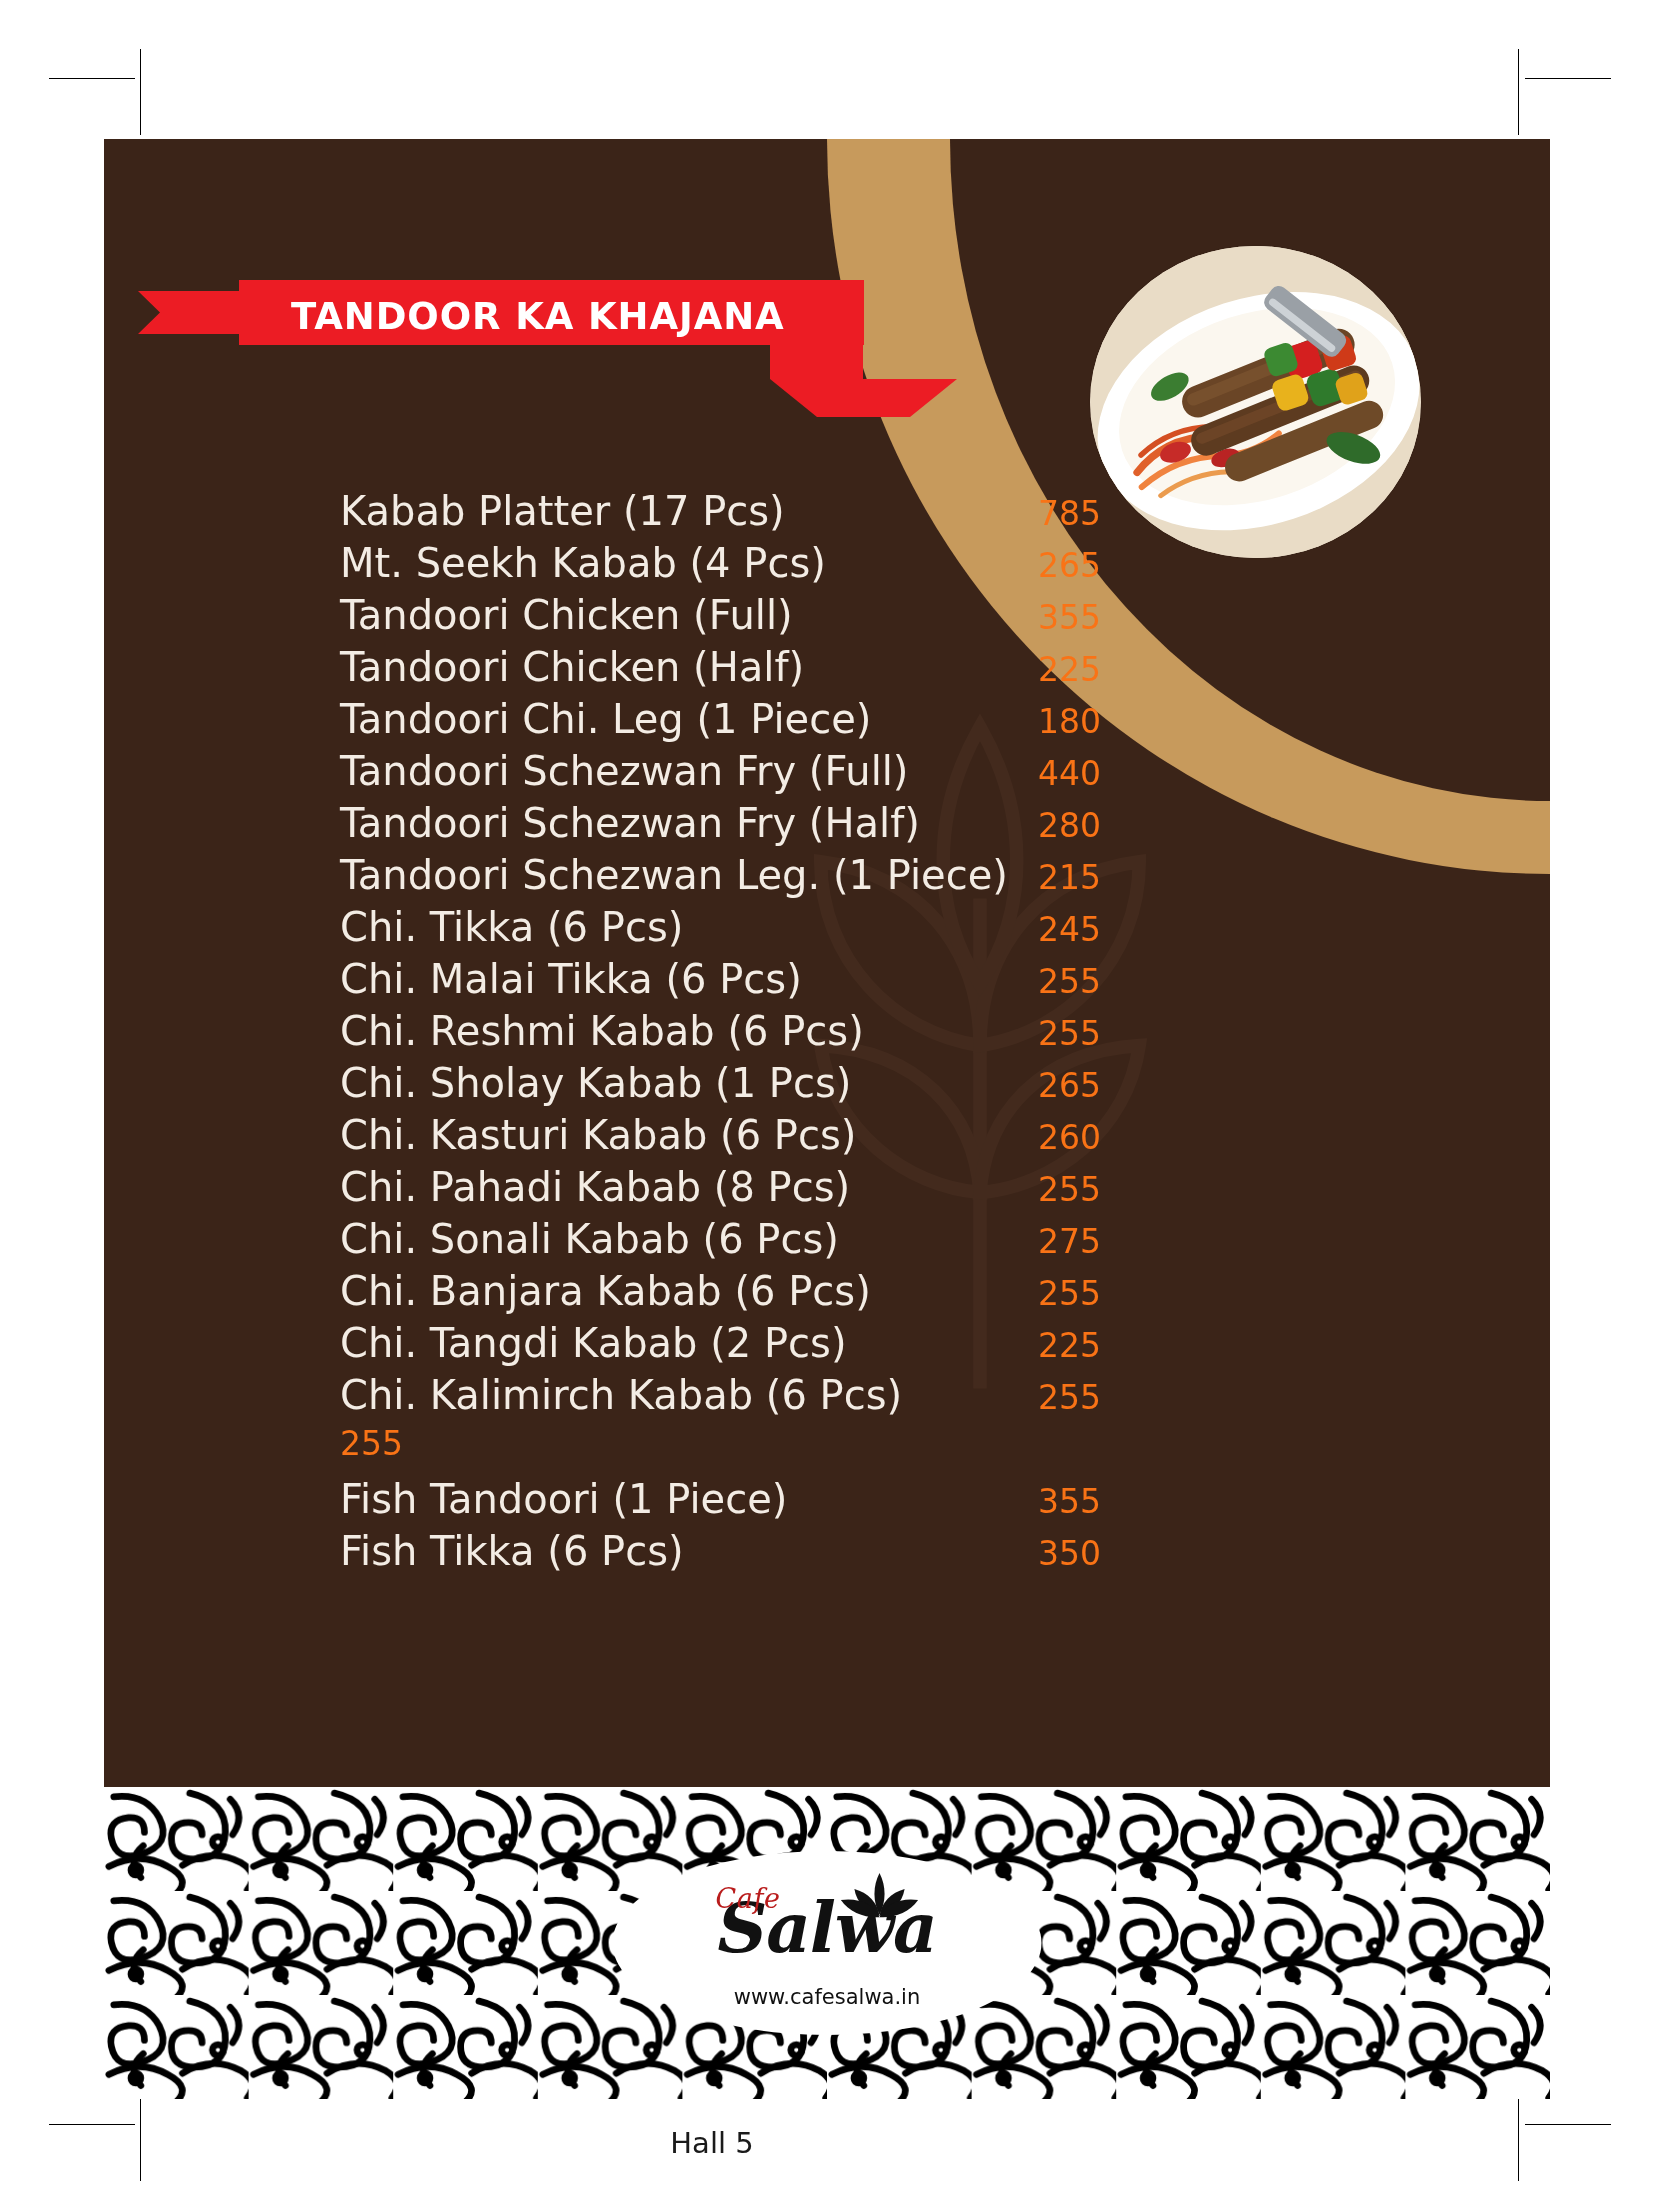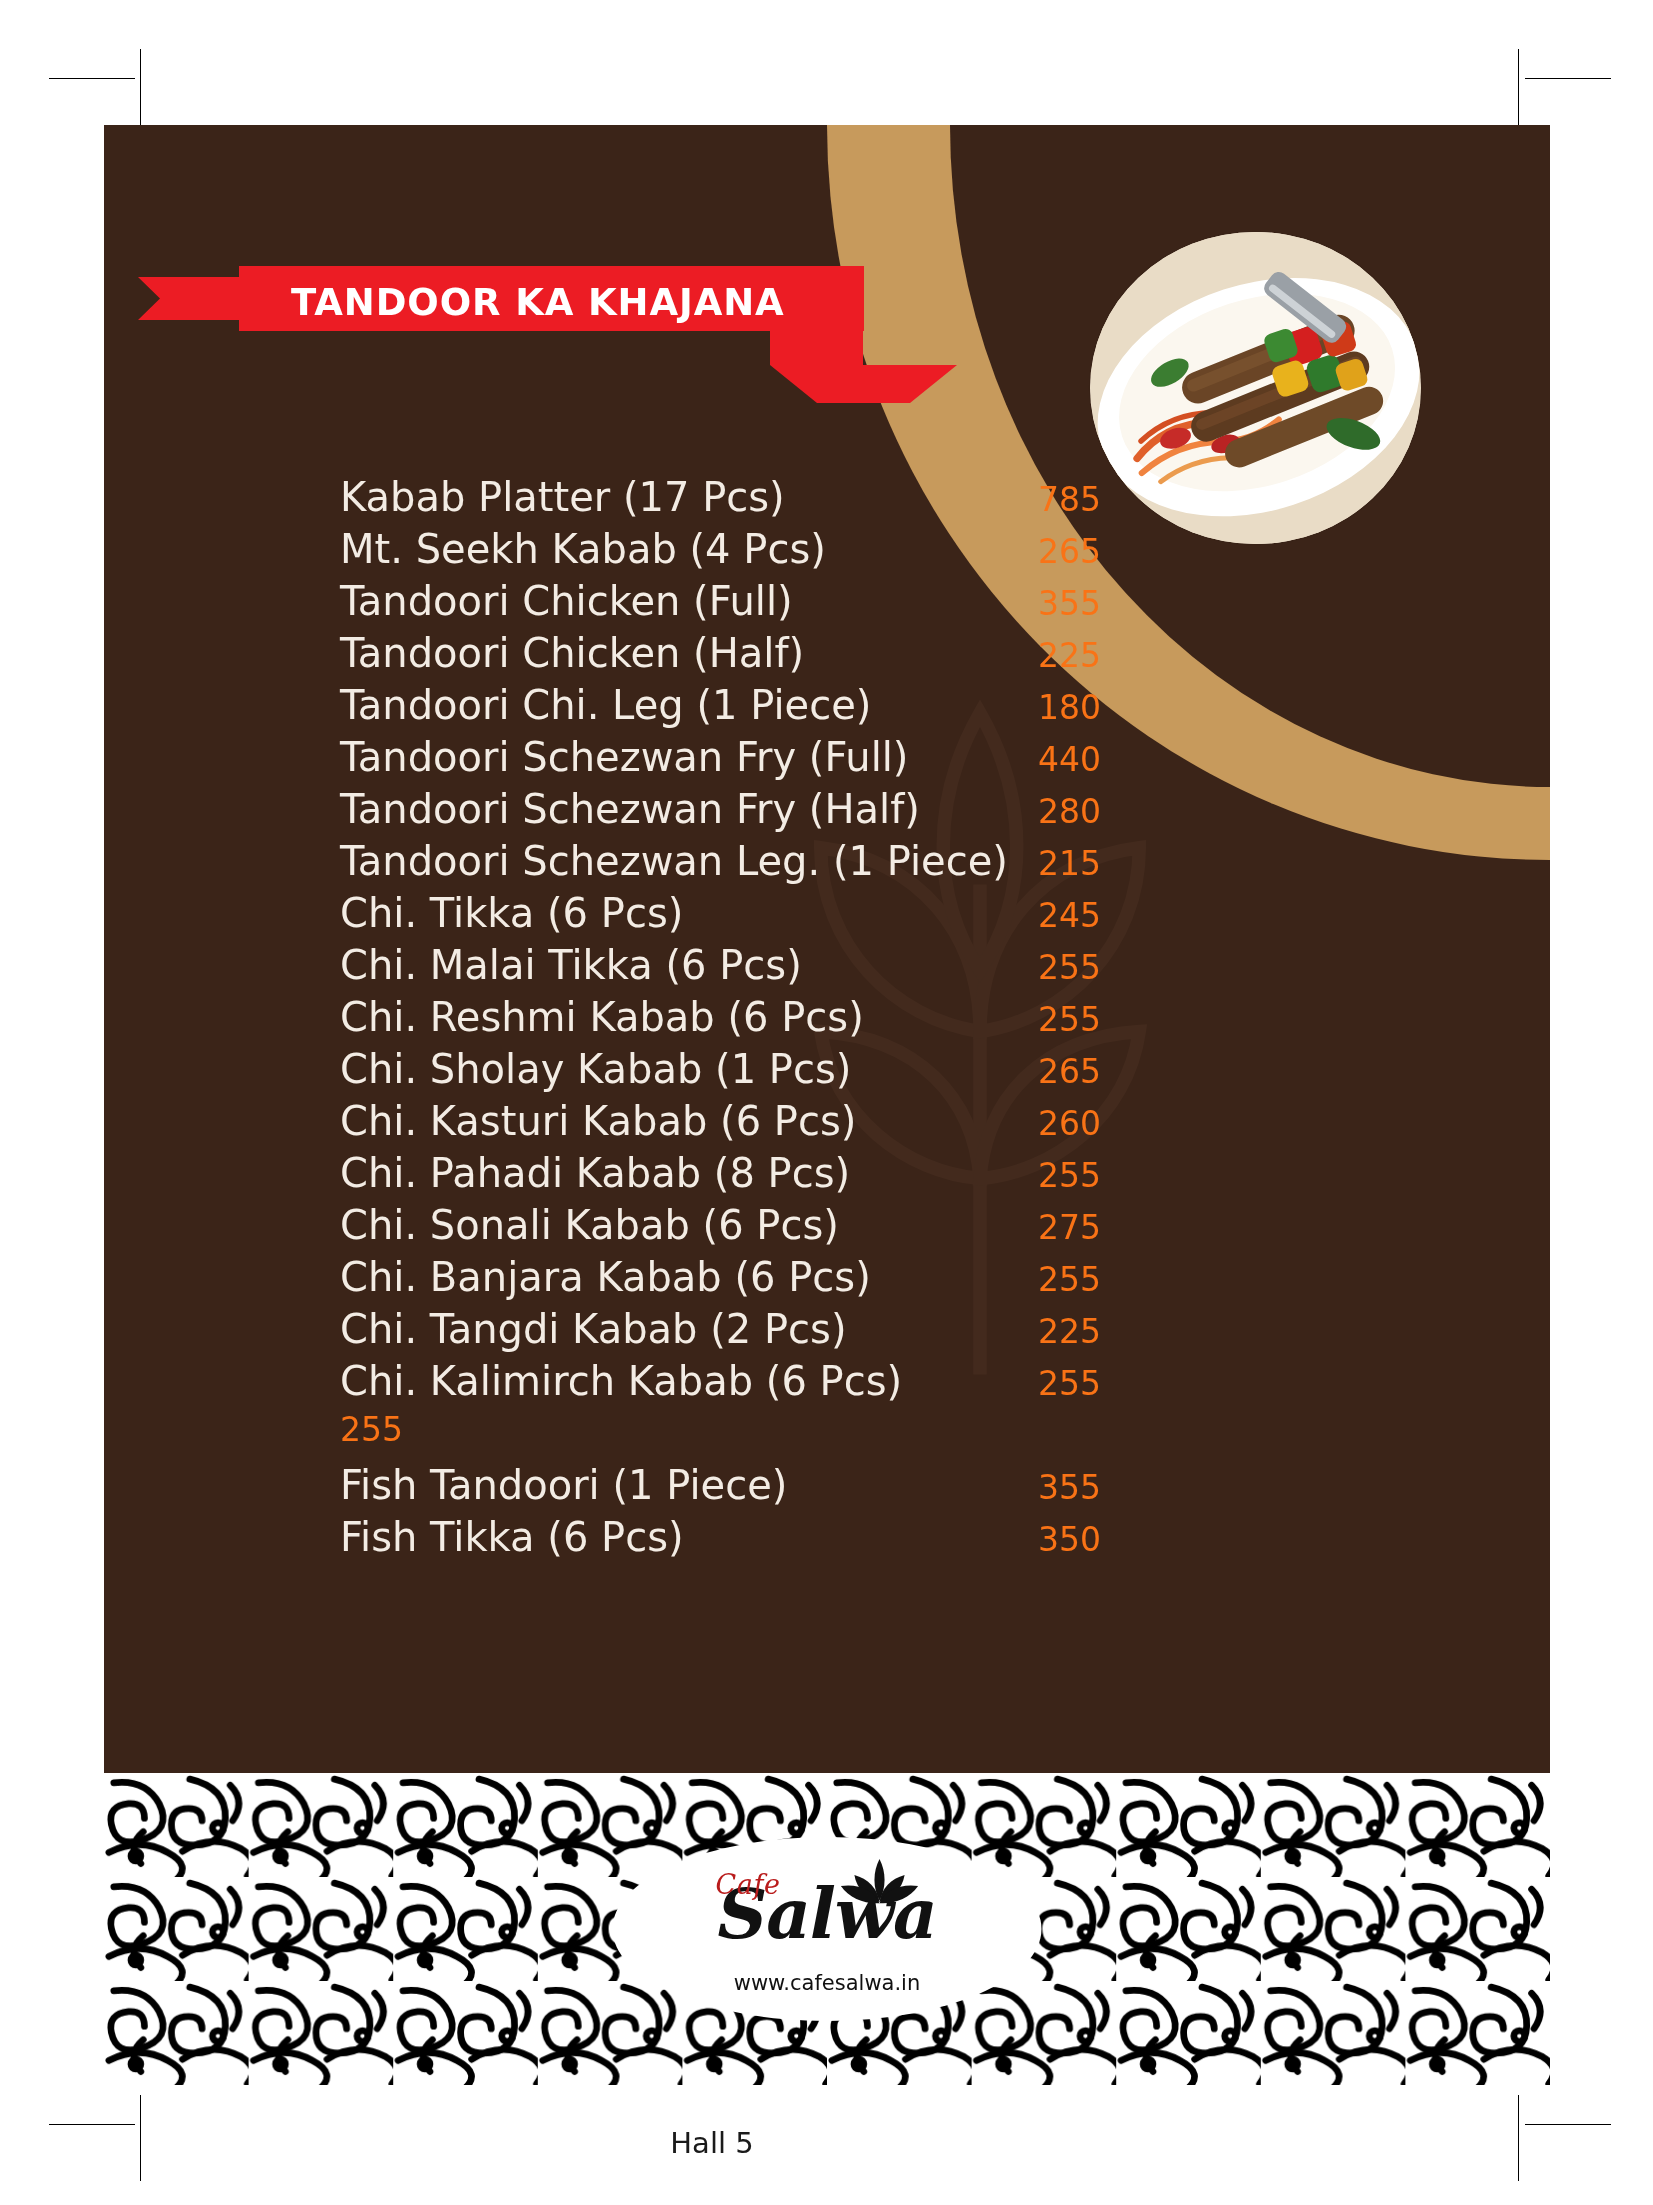--- a/index.html
+++ b/index.html
@@ -20,21 +20,21 @@
     position: absolute;
     background: #000000;
   }
   .cm-v { width: 1.2px; }
   .cm-h { height: 1.2px; }
 
   
   .page {
     position: absolute;
     left: 104px;
-    top: 125px;
+    top: 139px;
     width: 1446px;
     height: 1960px;
     background: #3b2418;
     overflow: hidden;
     text-decoration: underline;
   }
 
   
   .gold-corner {
     position: absolute;

